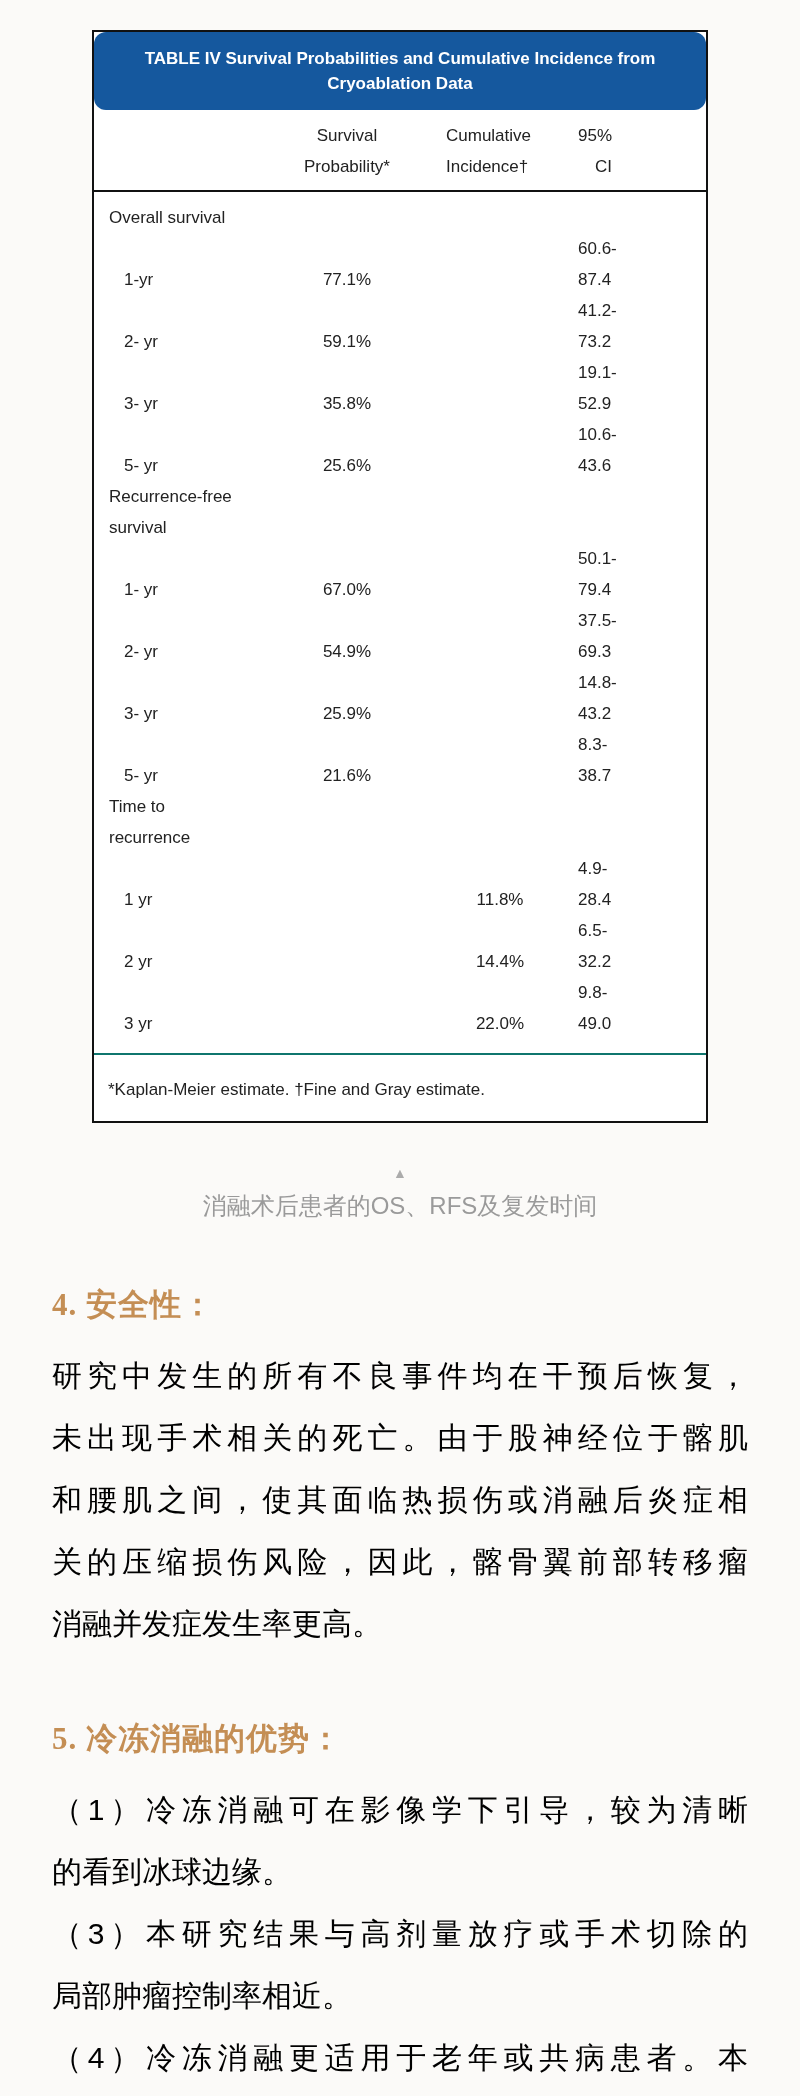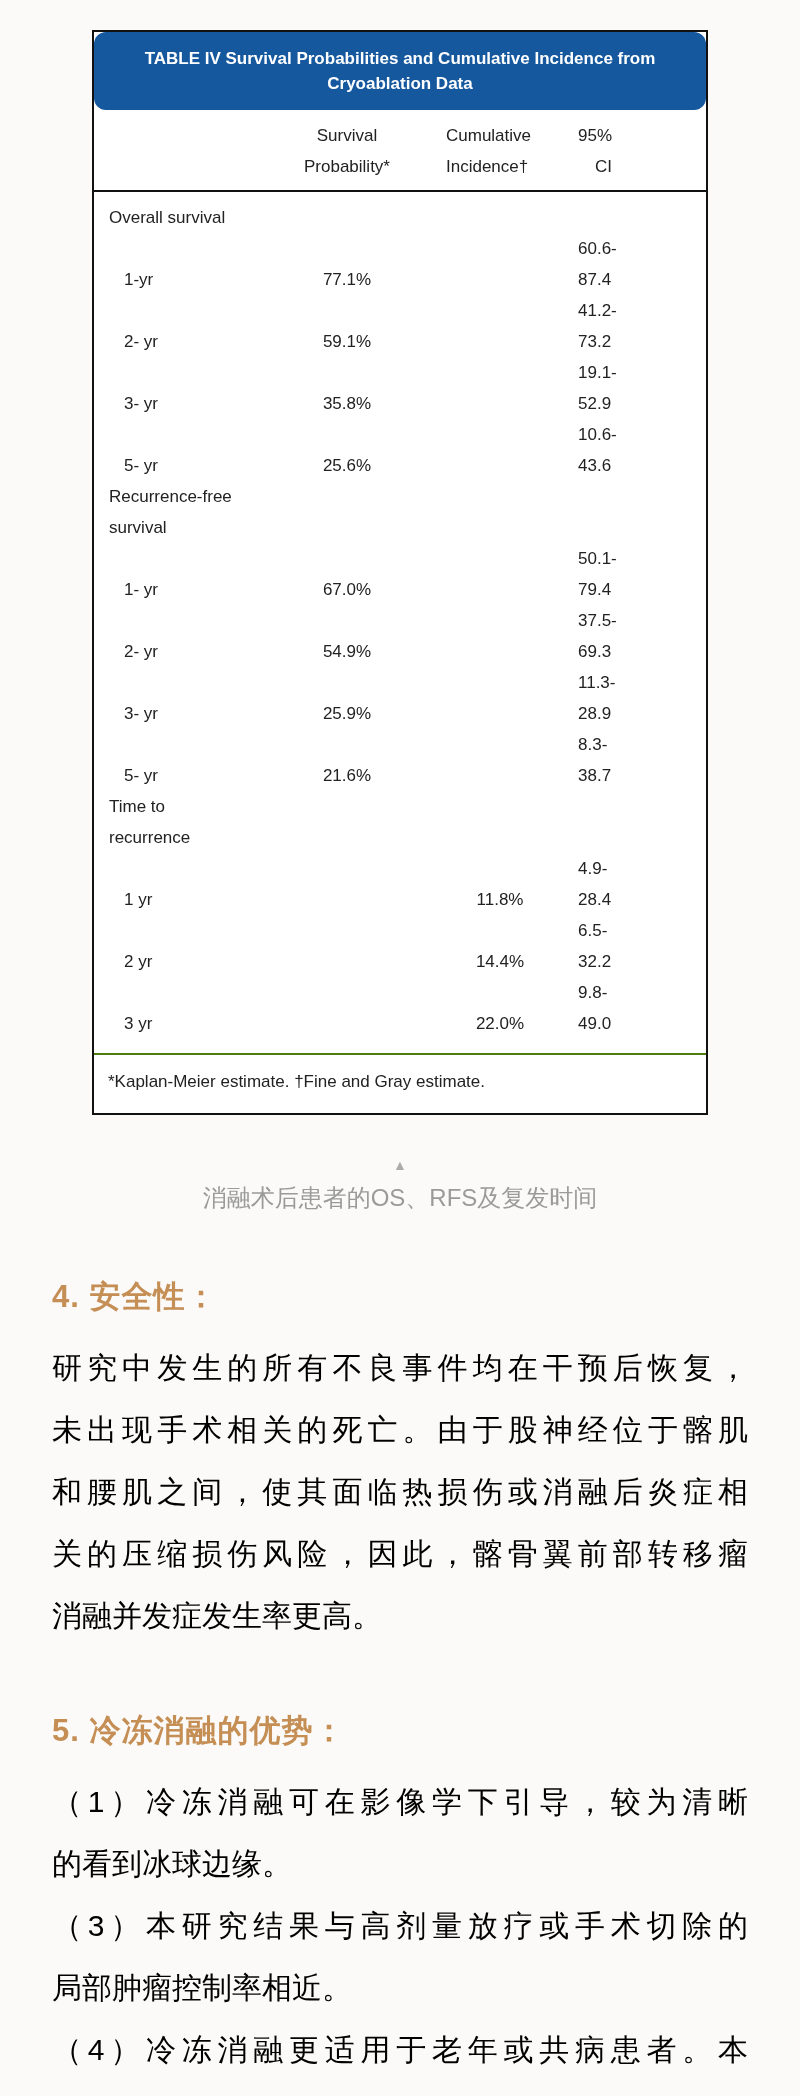--- a/index.html
+++ b/index.html
@@ -39,24 +39,24 @@
   .thead .hsurv { text-align: center; }
   .thead .hcum  { text-align: left; padding-left: 24px; }
   .thead .hci   { text-align: right; padding-right: 100px; }
   .tbody { padding: 10px 0 14px; }
   .cell.label.group { padding-left: 15px; }
   .cell.label.sub   { padding-left: 30px; }
   .cell.surv { text-align: center; }
   .cell.cum  { text-align: center; }
   .cell.ci   { text-align: left; padding-right: 101px; }
   .tfoot {
-    border-top: 2px solid #4d7c0f;
+    border-top: 2px solid #0f766e;
     font-size: 17px;
     line-height: 22px;
-    padding: 16px 14px 20px;
+    padding: 24px 14px 20px;
   }
 
   
   .cap-arrow {
     margin-top: 42px;
     text-align: center;
     font-size: 14px;
     color: #ABABAB;
     line-height: 16px;
   }
@@ -69,20 +69,21 @@
   }
 
   
   .heading {
     margin: 64px 0 0 0;
     font-size: 31px;
     font-weight: bold;
     color: #C48E54;
     line-height: 40px;
     letter-spacing: 1px;
+    font-family: Liberation Serif, serif;
   }
   .para, .list { margin-top: 20px; }
   .bline {
     font-size: 30px;
     line-height: 62px;
     color: #000000;
   }
   .bline.fill {
     text-align: justify;
     text-align-last: justify;
@@ -161,21 +162,21 @@
         <div class="trow">
           <div class="cell label sub">2- yr</div>
           <div class="cell surv">54.9%</div>
           <div class="cell cum"></div>
           <div class="cell ci">37.5-69.3</div>
         </div>
         <div class="trow">
           <div class="cell label sub">3- yr</div>
           <div class="cell surv">25.9%</div>
           <div class="cell cum"></div>
-          <div class="cell ci">11.3-28.9</div>
+          <div class="cell ci">14.8-43.2</div>
         </div>
         <div class="trow">
           <div class="cell label sub">5- yr</div>
           <div class="cell surv">21.6%</div>
           <div class="cell cum"></div>
           <div class="cell ci">8.3-38.7</div>
         </div>
 
         <div class="trow">
           <div class="cell label group">

